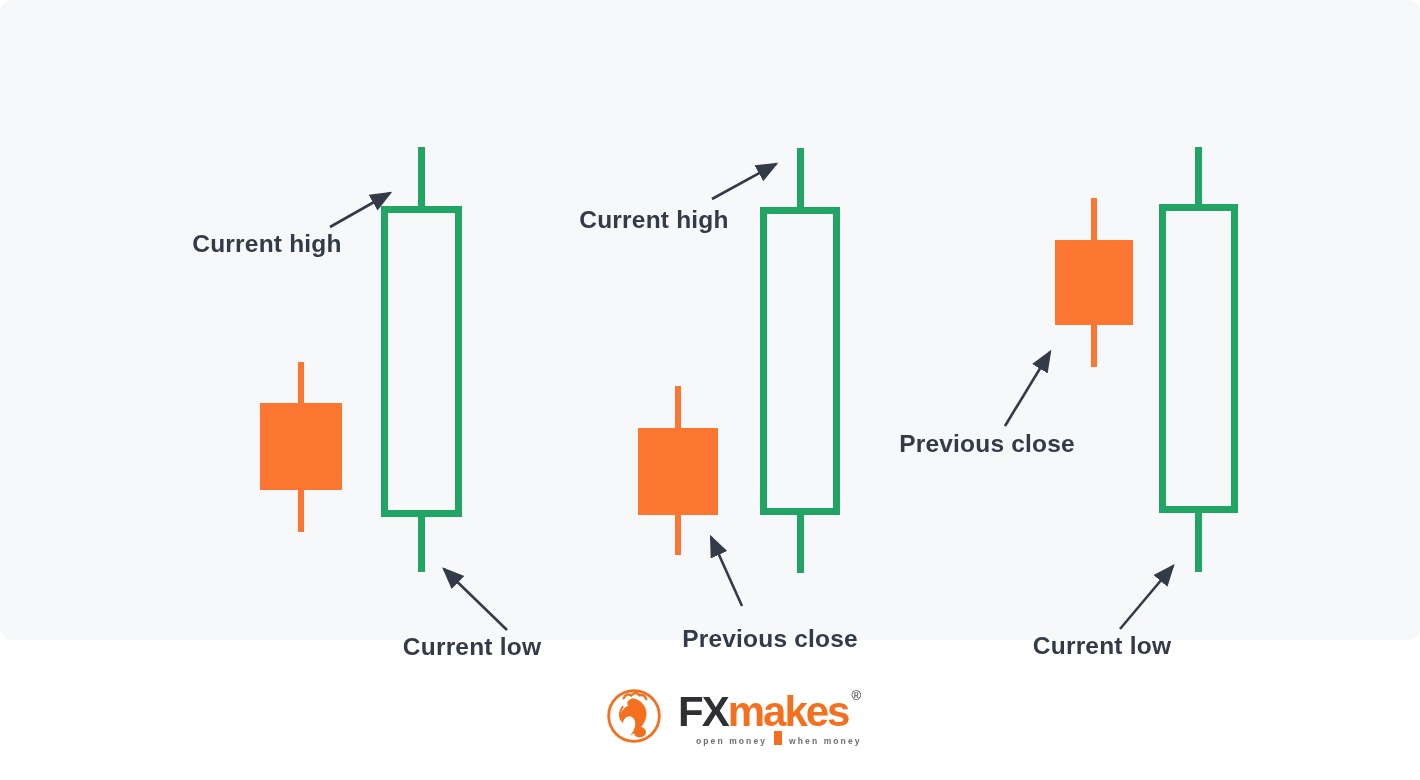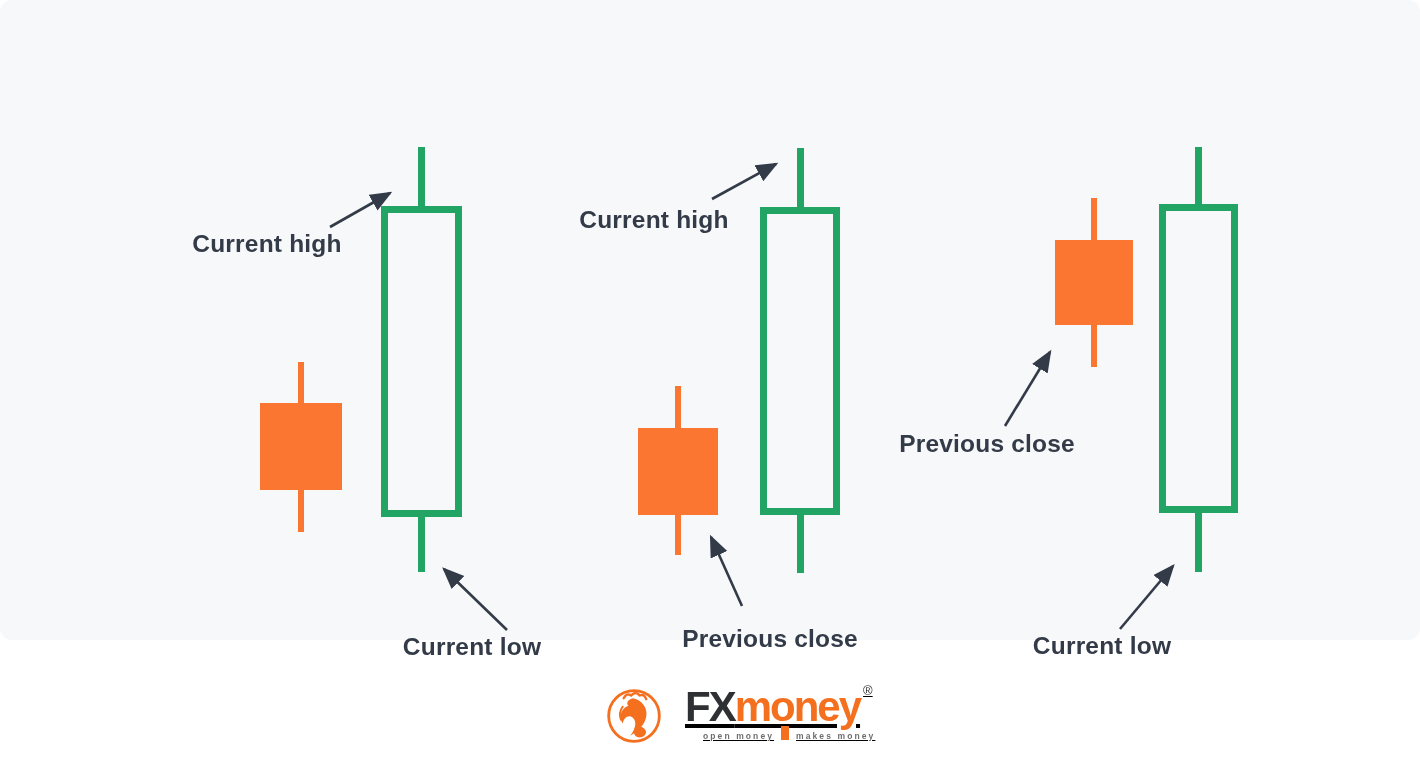--- a/index.html
+++ b/index.html
@@ -63,21 +63,21 @@
   #lbl-2-top{left:654px;top:220px;}
   #lbl-2-bot{left:770px;top:639px;}
   #lbl-3-top{left:987px;top:444px;}
   #lbl-3-bot{left:1102px;top:646px;}
   
   #arrows{position:absolute;left:0;top:0;width:1420px;height:780px;pointer-events:none;}
   #arrows line{stroke:var(--arrow);stroke-width:2.6px;}
   
   .logo{
     position:absolute;left:604px;top:686px;
-    display:flex;align-items:flex-start;gap:21px;text-decoration:underline;
+    display:flex;align-items:flex-end;gap:14px;
   }
   .logo-text-block{display:flex;flex-direction:column;}
   .wordmark{
     font-size:42px;font-weight:700;letter-spacing:-2px;line-height:1;
     display:flex;align-items:flex-start;
   }
   .wordmark .fx{color:var(--logo-dark);}
   .wordmark .open{color:var(--logo-orange);}
   .wordmark .reg{
     font-size:13px;font-weight:400;letter-spacing:0;
@@ -158,24 +158,24 @@
     <svg width="60" height="60" viewBox="0 0 64 64">
       <circle cx="32" cy="32" r="27" fill="none" stroke="var(--logo-orange)" stroke-width="3"></circle>
       <path d="M21 13 q3 -6 8 -3 q5 -5 9 0 q5 -2 7 4" fill="none" stroke="var(--logo-orange)" stroke-width="2.6" stroke-linecap="round"></path>
       <path d="M31 13 C41 15 47 24 45 33 C43 42 37 47 28 53 C34 45 35 38 31 34 C27 30 21 33 20 40 C15 33 18 24 26 21 C23 18 26 14 31 13 Z" fill="var(--logo-orange)"></path>
       <path d="M37 43 c7 1 10 6 6 10 c-5 4 -12 1 -11 -5 Z" fill="var(--logo-orange)"></path>
       <path d="M20 22 c-3 4 -4 9 -2 14" fill="none" stroke="var(--logo-orange)" stroke-width="2" stroke-linecap="round"></path>
     </svg>
     <div class="logo-text-block">
       <div class="wordmark">
         <span class="fx">FX</span>
-          <span class="open">money</span>
+          <span class="open">makes</span>
           <span class="reg">®</span>
       </div>
       <div class="tagline">
         <span>open money</span>
         <span class="sep"></span>
-        <span>makes money</span>
+        <span>when money</span>
       </div>
     </div>
   </div>
 
 </div>
 
 </body></html>

